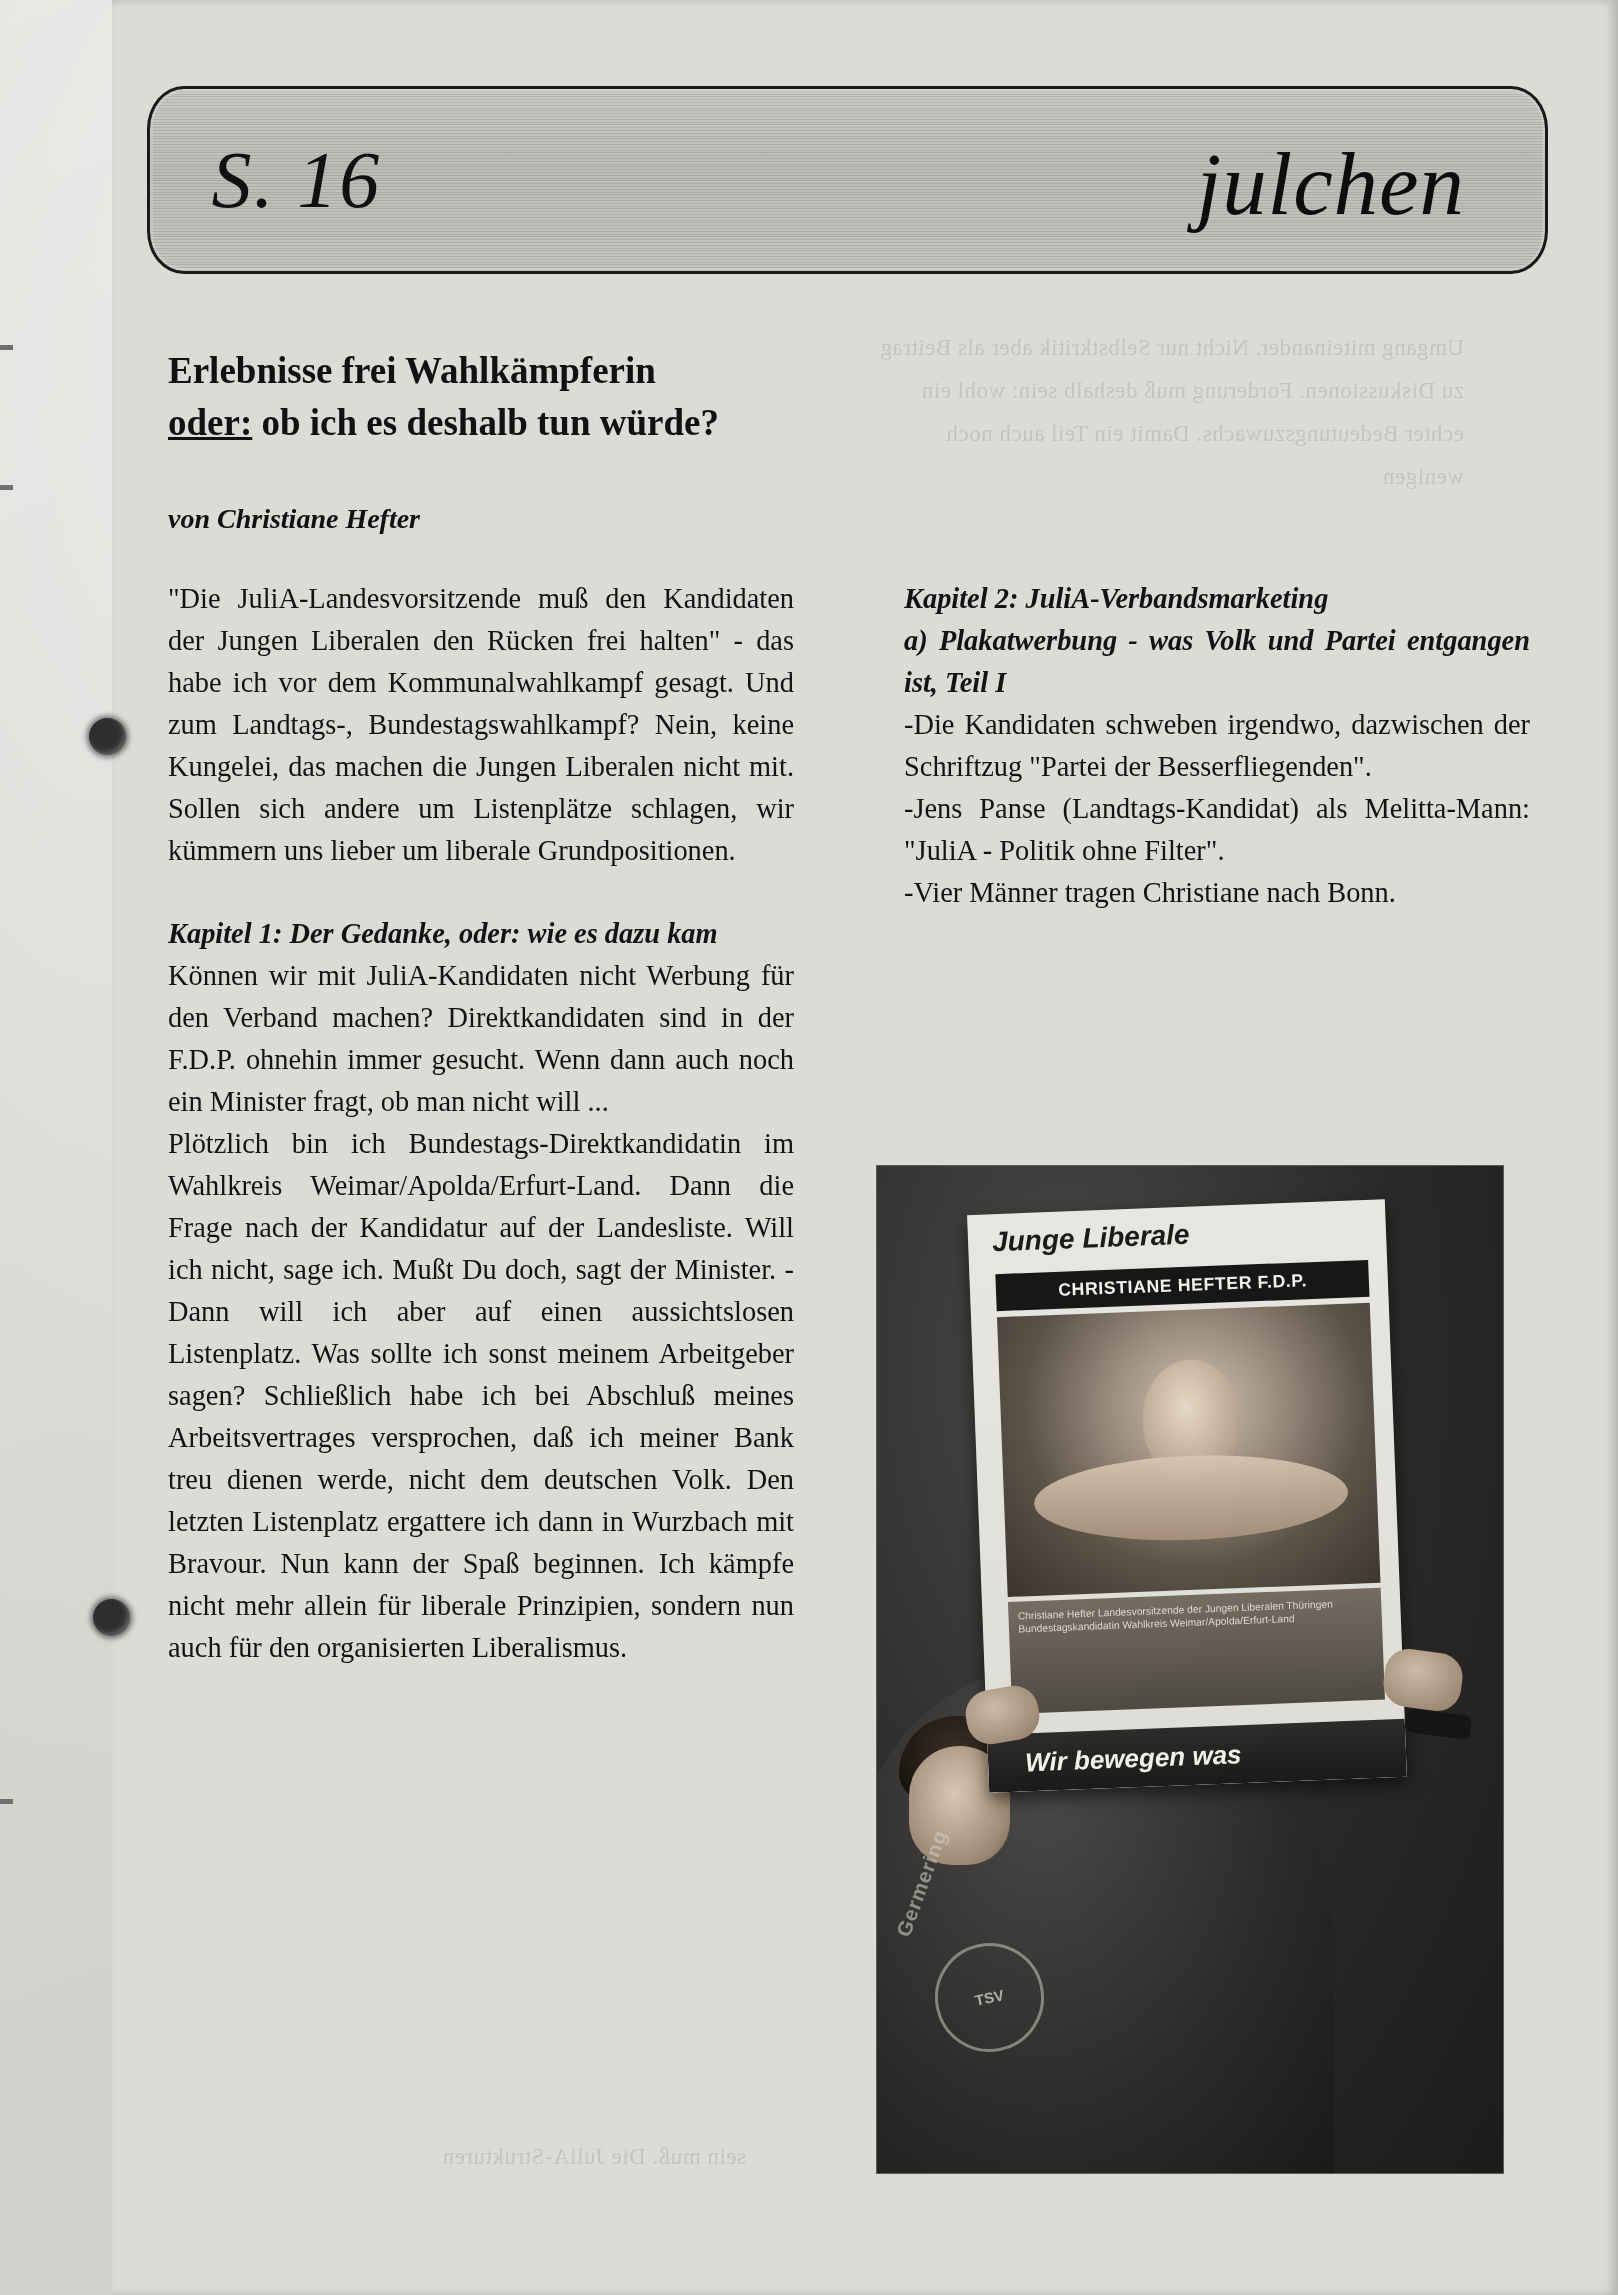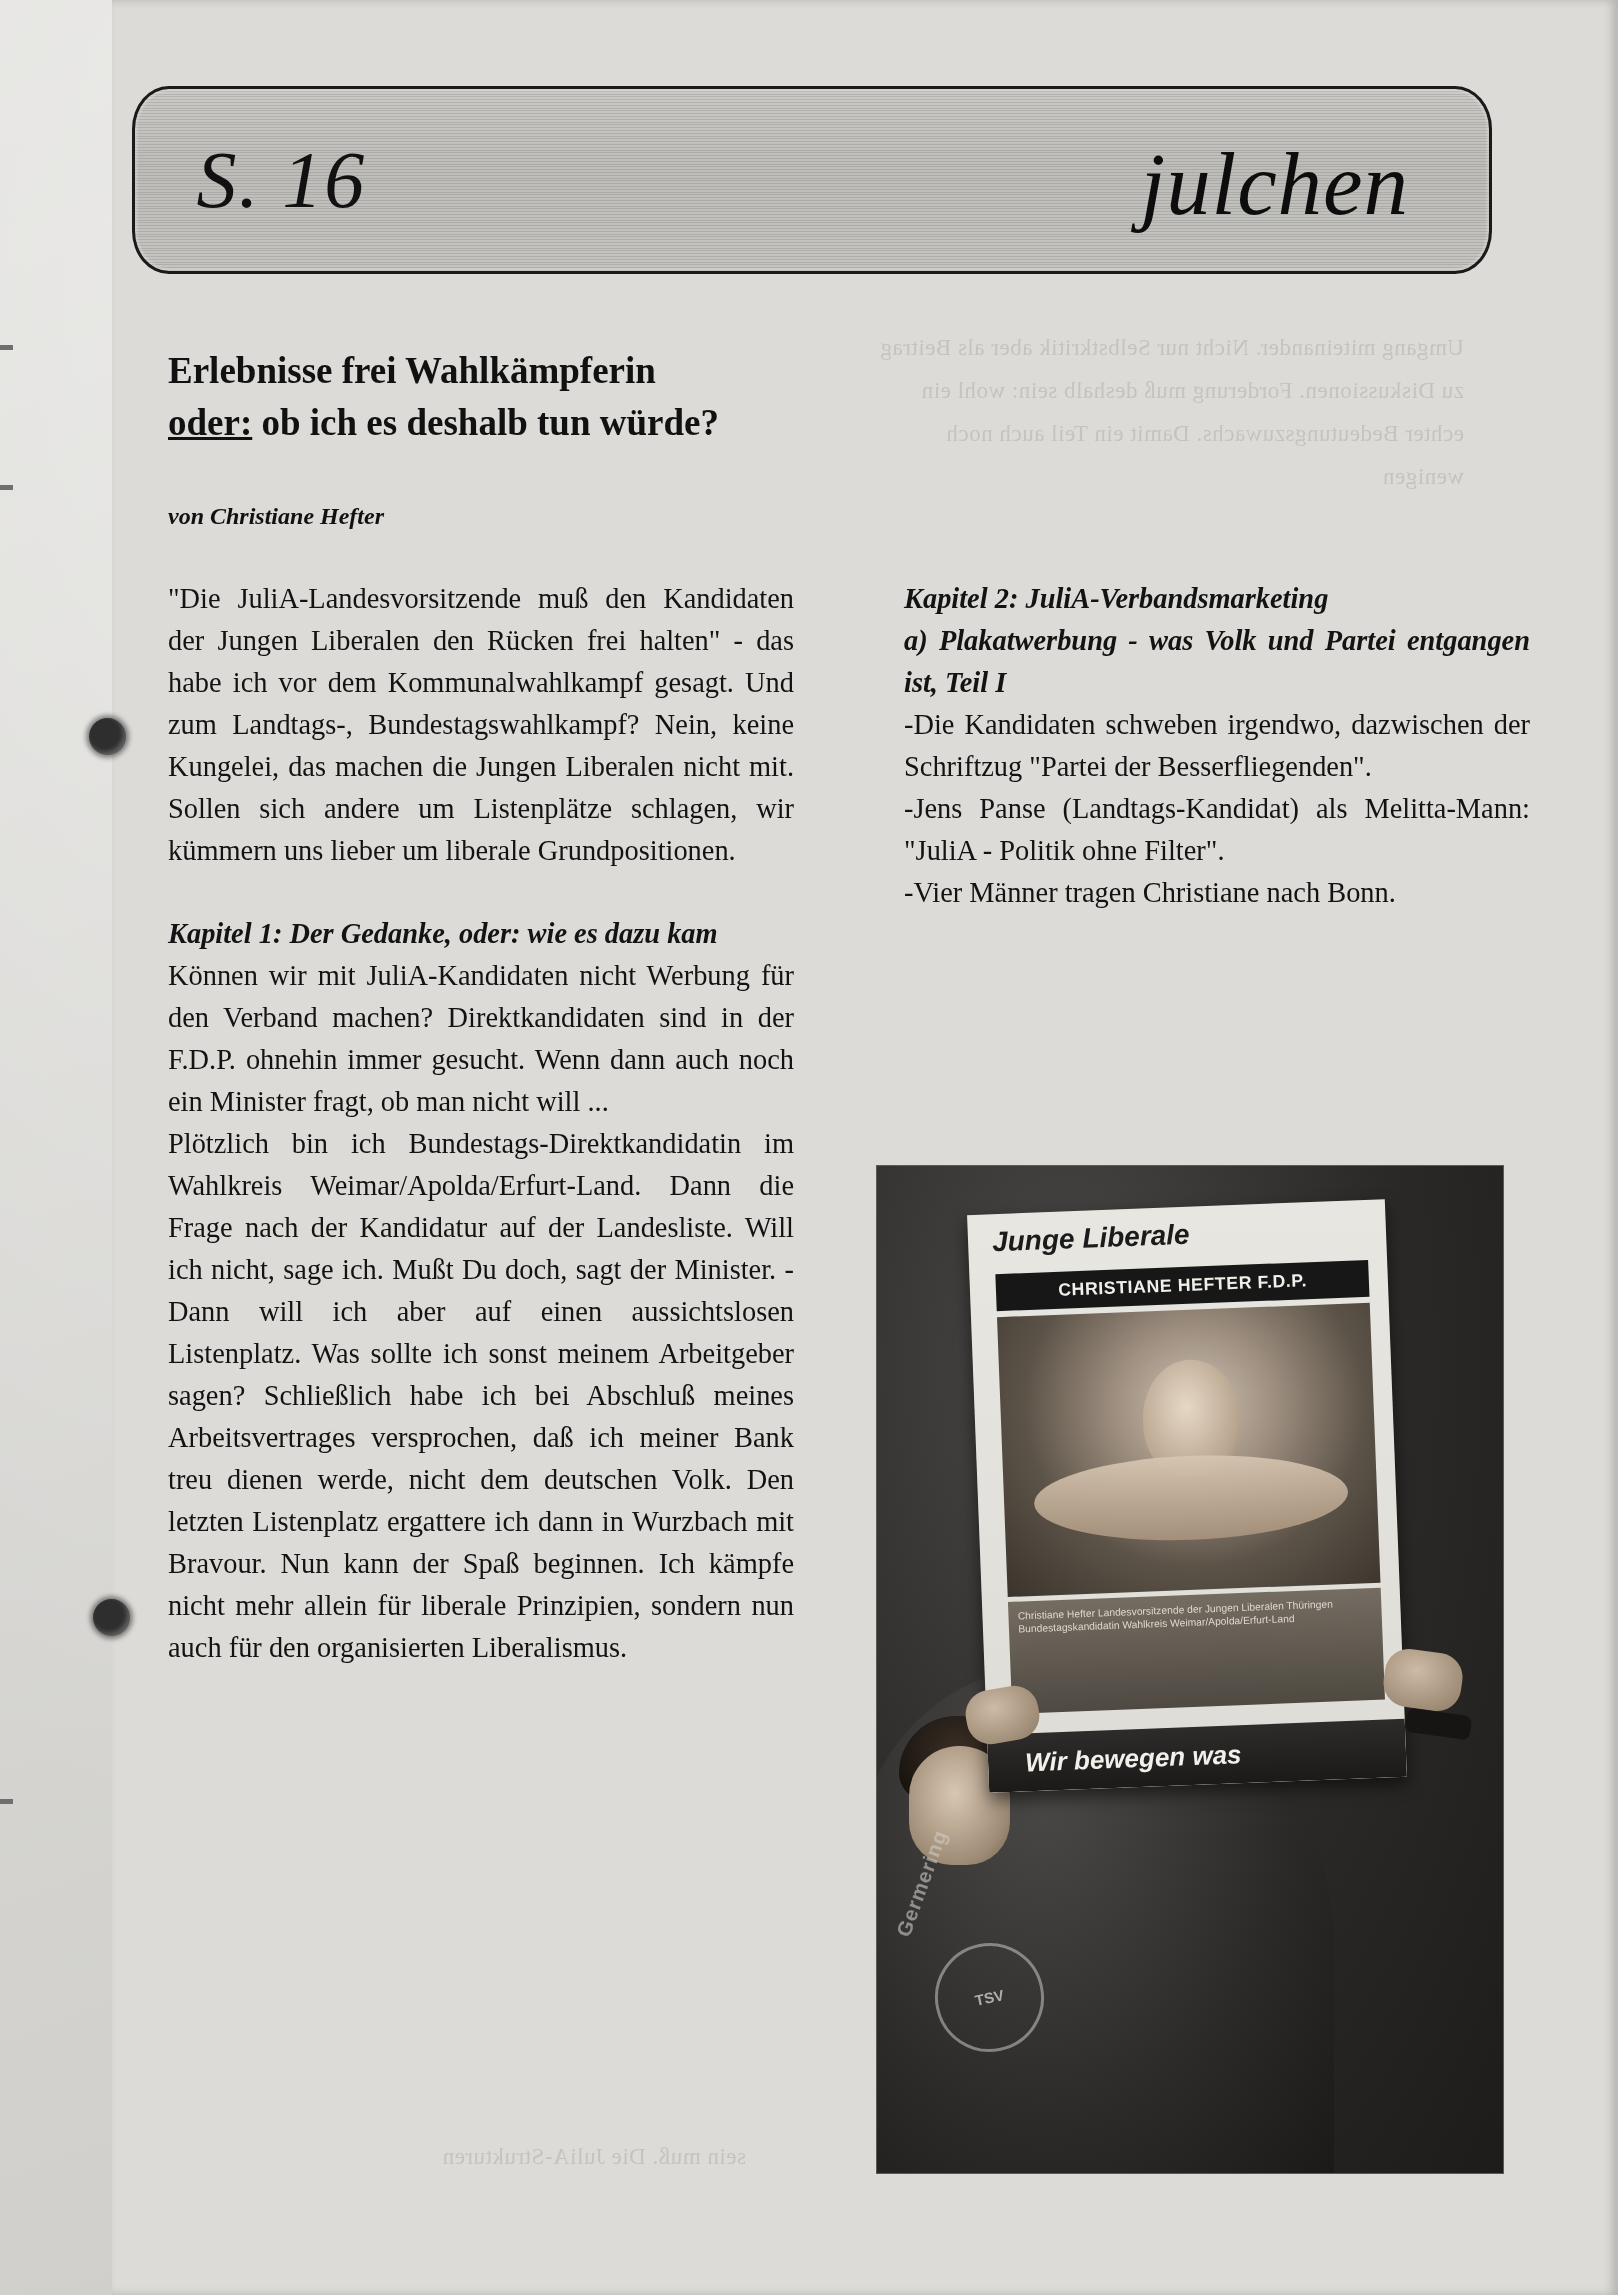--- a/index.html
+++ b/index.html
@@ -63,31 +63,32 @@
     left: 0;
     width: 13px;
     height: 4.7px;
     background: #6f6f6f;
     z-index: 6;
   }
 
   
   .banner {
     position: absolute;
-    left: 132px;
+    left: 147px;
     top: 86px;
     width: 1354px;
     height: 182px;
     border: 3.7px solid #1a1a1a;
     border-radius: 37px / 43px;
     background:
       repeating-linear-gradient(0deg, rgba(0,0,0,0.10) 0px, rgba(0,0,0,0.10) 0.9px, rgba(255,255,255,0.02) 0.9px, rgba(255,255,255,0.02) 2.8px),
       linear-gradient(180deg, #c9c8c4 0%, #bdbcb8 45%, #c4c3bf 100%);
     box-shadow: inset 0 0 0 2.8px rgba(255,255,255,0.18);
     z-index: 5;
+    padding-left: 41px;
   }
   .banner-inner {
     position: absolute;
     inset: 5.6px;
     border-radius: 32px / 37px;
     display: flex;
     align-items: center;
     justify-content: space-between;
     padding: 0 56px;
     box-sizing: border-box;
@@ -124,21 +125,21 @@
   }
   .headline .u { text-decoration: underline; }
 
   .byline {
     position: absolute;
     left: 168px;
     top: 503px;
     font-family: "Liberation Serif", serif;
     font-style: italic;
     font-weight: bold;
-    font-size: 24px;
+    font-size: 28px;
     color: #111;
     z-index: 5;
   }
 
   .col {
     position: absolute;
     z-index: 5;
     font-family: "Liberation Serif", serif;
     font-size: 28.4px;
     line-height: 42px;

